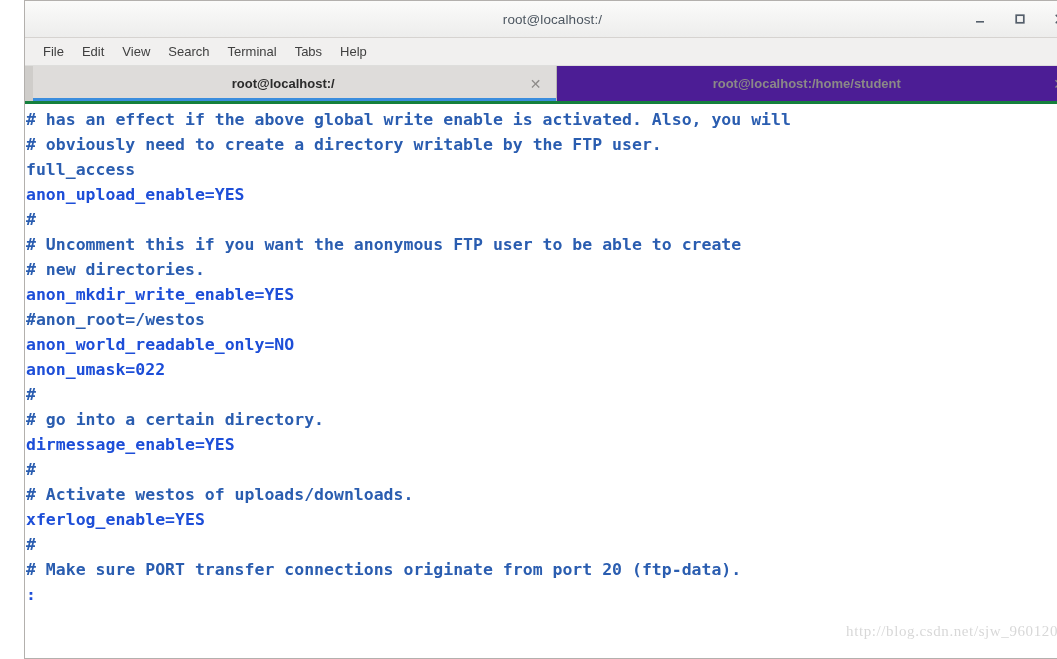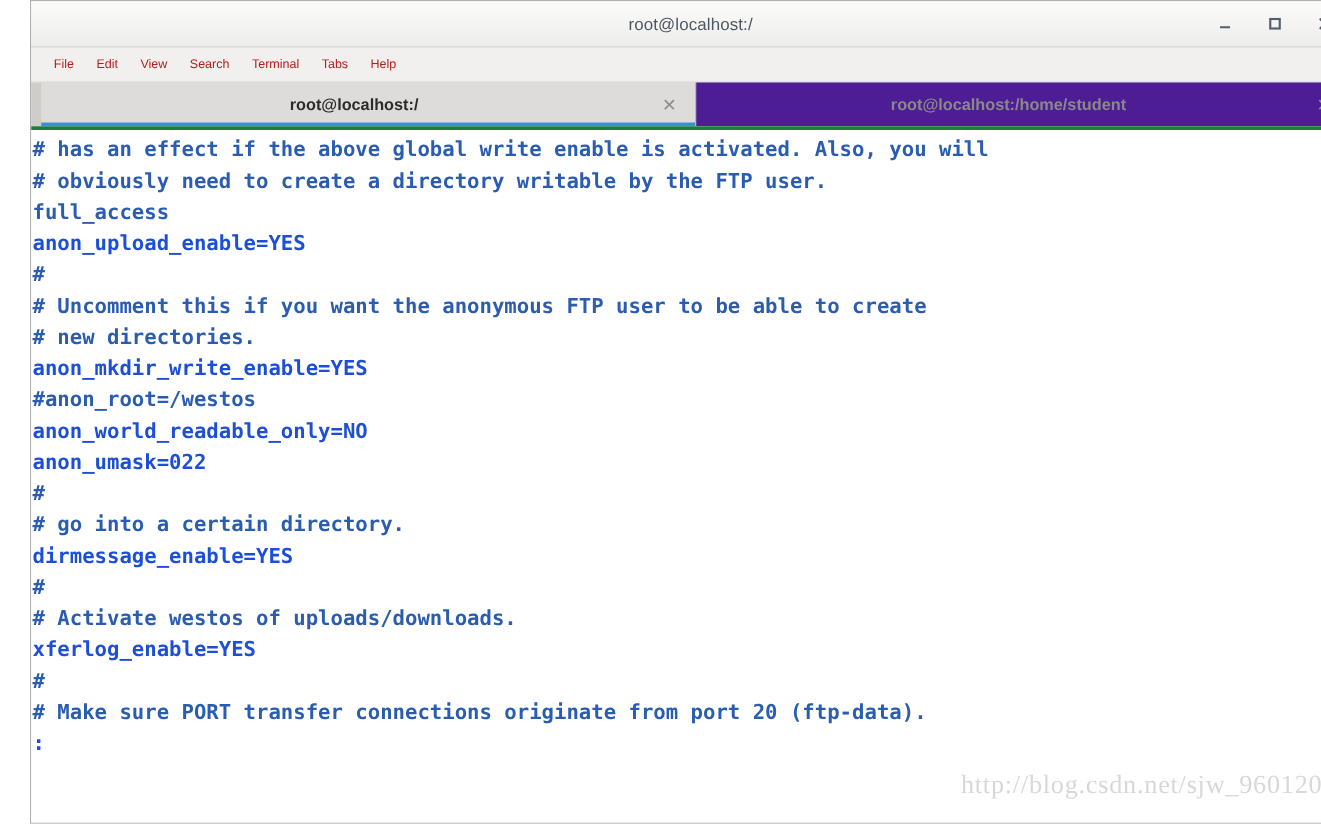--- a/index.html
+++ b/index.html
@@ -53,22 +53,22 @@
   
   .menubar {
     height: 28px;
     flex: 0 0 28px;
     background: #f1f0ef;
     display: flex; align-items: center;
     padding-left: 9px;
     border-bottom: 1px solid #dededc;
   }
   .menu-item {
-    font-size: 10px;
-    color: #b91c1c;
+    font-size: 13px;
+    color: #404040;
     padding: 3px 9px;
     line-height: 1;
     white-space: nowrap;
   }
 
   
   .tabbar {
     height: 35px;
     flex: 0 0 35px;
     background: #cfcdca;
@@ -154,21 +154,21 @@
     background: #b8b6b4;
     border-radius: 5px;
   }
 
   
   .watermark {
     position: absolute;
     right: 22px;
     bottom: 18px;
     font-family: "Liberation Serif", serif;
-    font-size: 21px;
+    font-size: 15px;
     color: #d8d8d8;
     letter-spacing: .6px;
     white-space: nowrap;
     pointer-events: none;
   }
 </style>
 </head>
 <body>
 
 <div class="window">

